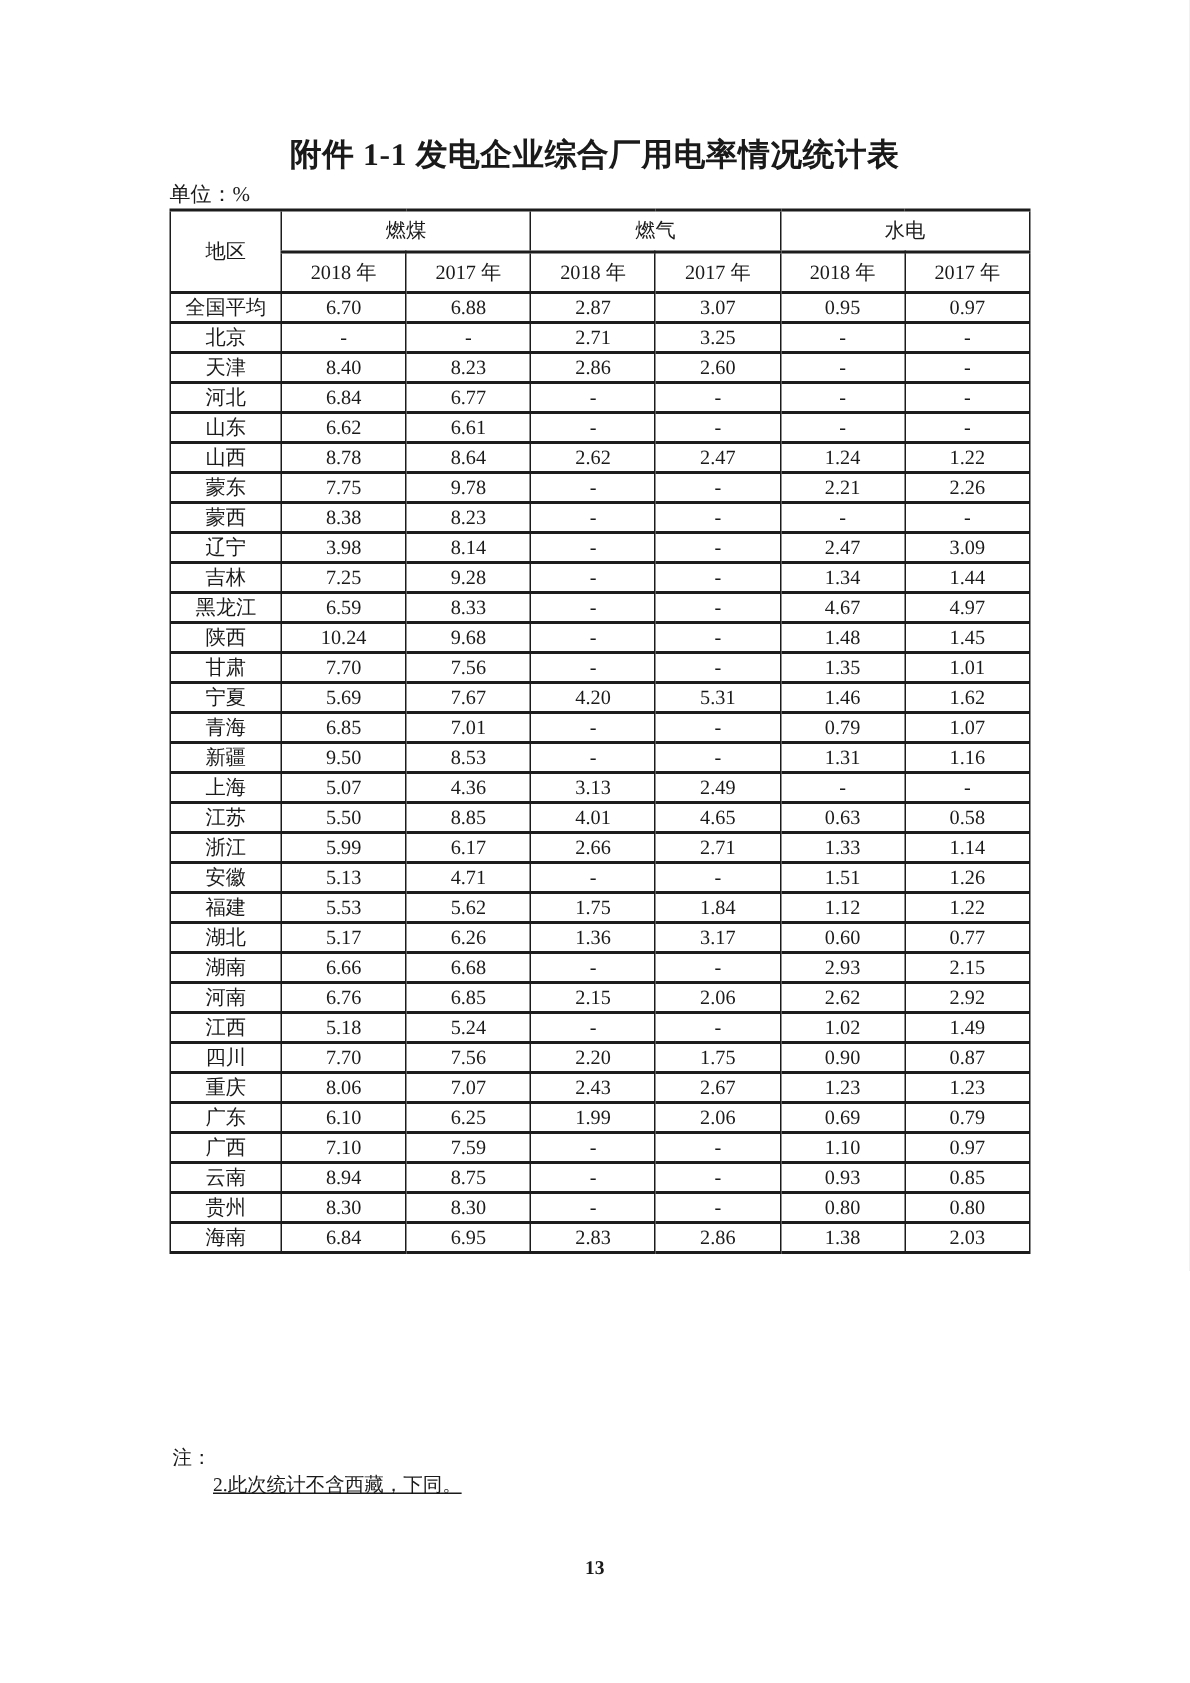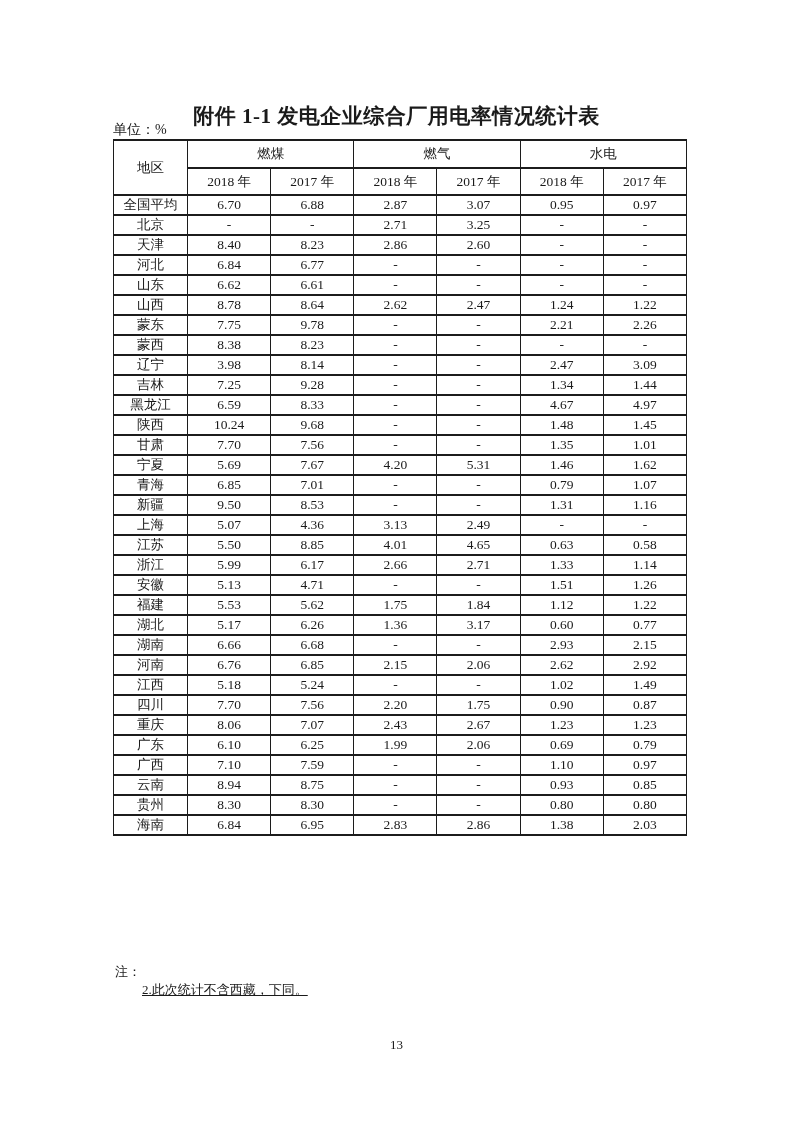--- a/index.html
+++ b/index.html
@@ -11,21 +11,20 @@
     background:#ffffff;
     font-family:"Liberation Serif", serif;
     color:#1a1a1a;
     overflow:hidden;
   }
   .doc-title {
     position:absolute; top:89px; left:0; width:100%;
     text-align:center;
     font-size:21px; font-weight:bold;
     letter-spacing:0.5px;
-    margin-top:13px;
   }
   .unit-label {
     position:absolute; top:121px; left:113px; width:574px;
     text-align:left;
     font-size:14px;
   }
   table.stats {
     position:absolute; top:139px; left:113px;
     width:574px;
     border-collapse:collapse;
@@ -51,20 +50,21 @@
     position:absolute; top:963px; left:115px; width:620px;
     font-size:13px; line-height:18px;
   }
   .note-line { display:flex; align-items:flex-start; }
   .note-line.indent { padding-left:27px;text-decoration:underline; }
   .note-prefix { white-space:nowrap; }
   .page-number {
     position:absolute; top:1037px; left:0; width:100%;
     text-align:center;
     font-size:13px;
+    font-weight:bold;
   }
 </style>
 </head>
 <body>
 
 <div class="sheet">
 
   <div class="doc-title">附件 1-1 发电企业综合厂用电率情况统计表</div>
 
   <div class="unit-label">单位：%</div>

